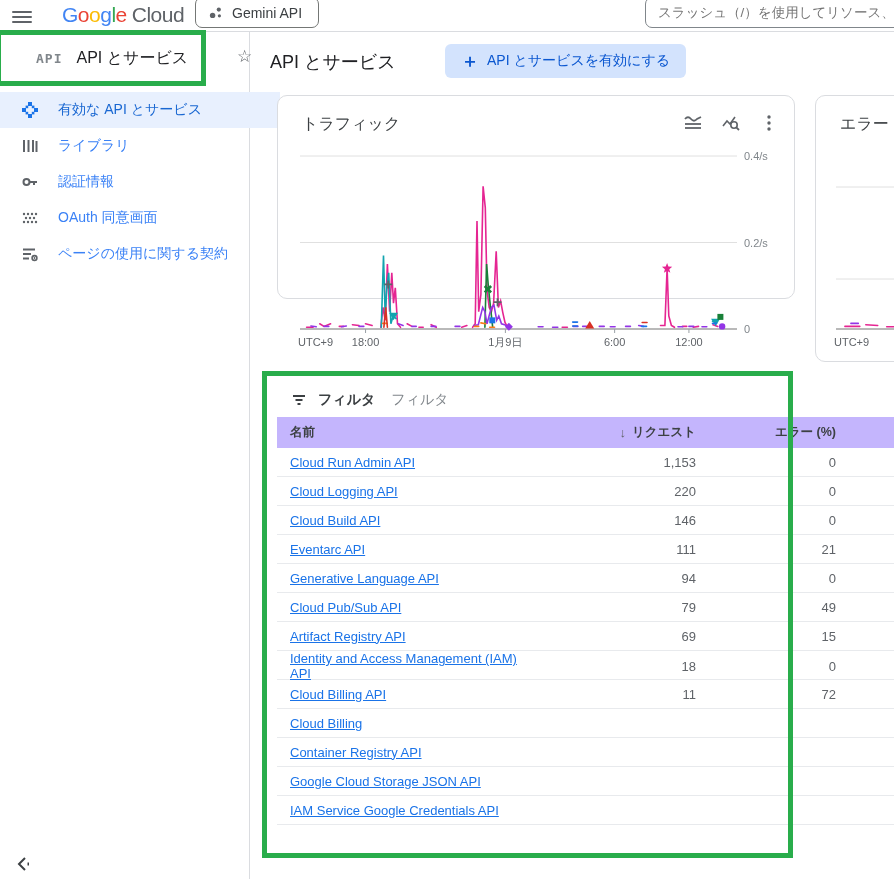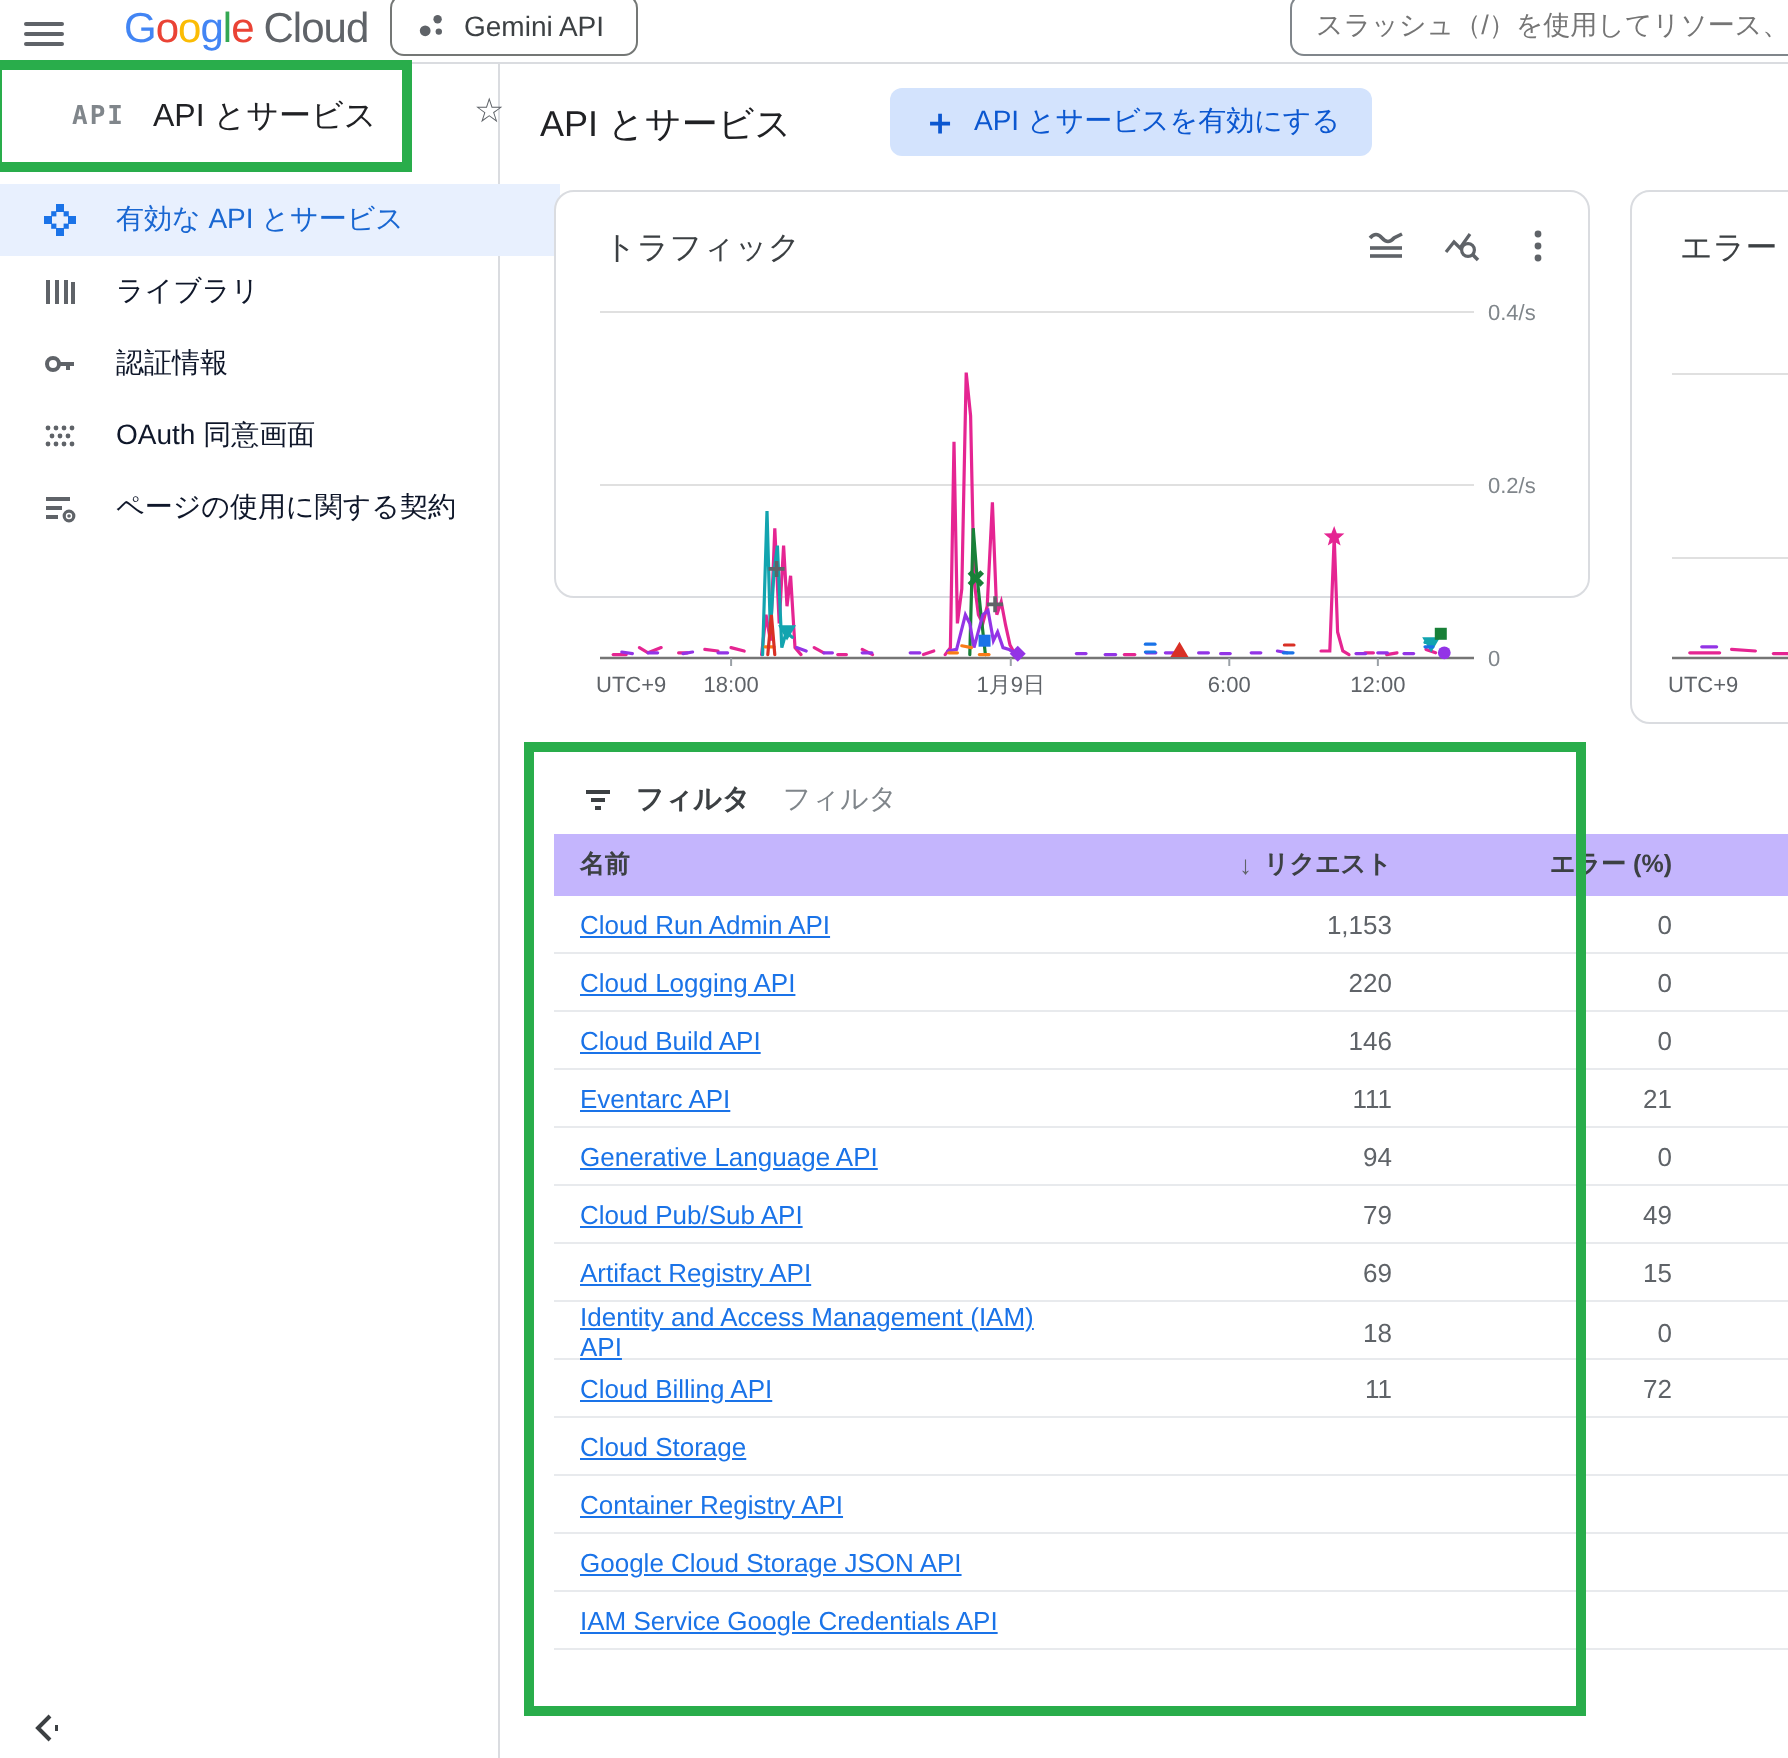--- a/index.html
+++ b/index.html
@@ -23,21 +23,21 @@
 
   
   .sidebar { position:absolute; left:0; top:32px; width:250px; height:847px; background:#fff;
     border-right:1px solid #dadce0; }
   .side-head { position:absolute; left:0; top:0; width:250px; height:53px; display:flex; align-items:center;margin-left:20px; }
   .api-badge { font-family:"DejaVu Sans Mono","Liberation Mono",monospace; font-weight:bold;
     color:#80868b; font-size:13px; letter-spacing:1px; margin-left:16px; }
   .side-title { font-size:16px; color:#202124; margin-left:14px; }
   .star { position:absolute; left:217px; top:14px; font-size:17px; color:#5f6368; cursor:pointer; }
   .nav { position:absolute; top:60px; left:0; width:280px; }
-  .nav-item { height:36px; display:flex; align-items:center; font-size:14px; color:#0f172a; cursor:pointer; }
+  .nav-item { height:36px; display:flex; align-items:center; font-size:14px; color:#3b82f6; cursor:pointer; }
   .nav-item .nicon { width:20px; height:20px; margin:0 18px 0 20px; flex:0 0 20px; display:flex;
     align-items:center; justify-content:center; }
   .nav-item.active { background:#e8f0fe; color:#1967d2; }
   .collapse { position:absolute; left:14px; bottom:6px; width:18px; height:18px; cursor:pointer; }
 
   
   .page-title { position:absolute; left:270px; top:50px; font-size:18px; color:#202124; }
   .enable-btn { position:absolute; left:445px; top:44px; height:34px; background:#d3e3fd;
     color:#0b57d0; border:none; border-radius:6px; font-size:14px; padding:0 16px;
     display:flex; align-items:center; gap:8px; cursor:pointer; font-family:inherit; }
@@ -390,21 +390,21 @@
       </div>
       <div class="trow">
         <div class="td name">
           <a href="#">Cloud Billing API</a>
         </div>
         <div class="td num">11</div>
         <div class="td num">72</div>
       </div>
       <div class="trow">
         <div class="td name">
-          <a href="#">Cloud Storage</a>
+          <a href="#">Cloud Billing</a>
         </div>
         <div class="td num"></div>
         <div class="td num"></div>
       </div>
       <div class="trow">
         <div class="td name">
           <a href="#">Container Registry API</a>
         </div>
         <div class="td num"></div>
         <div class="td num"></div>

